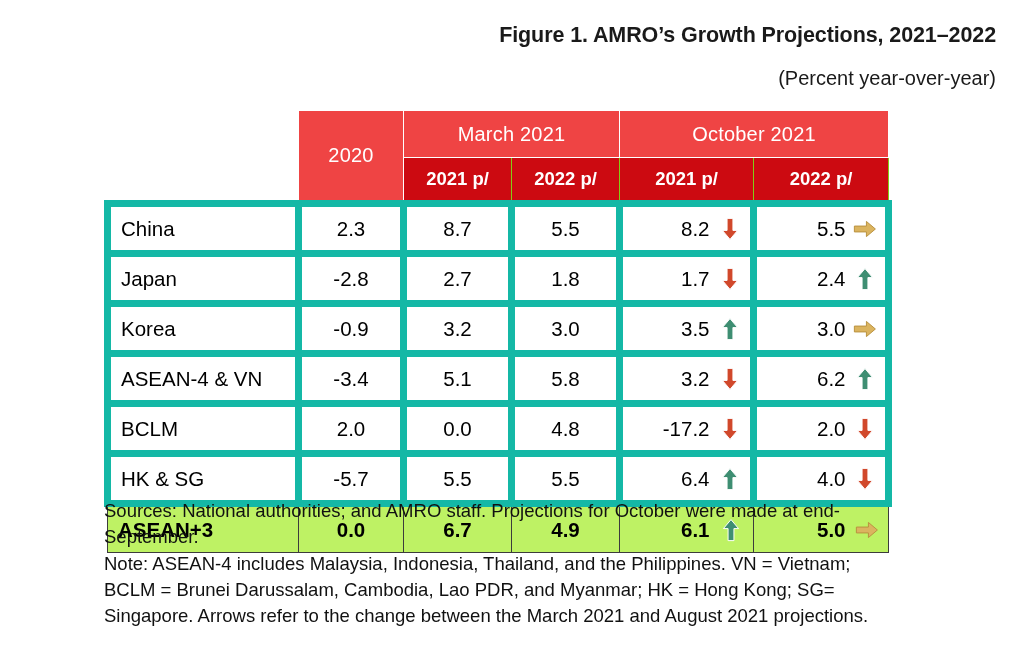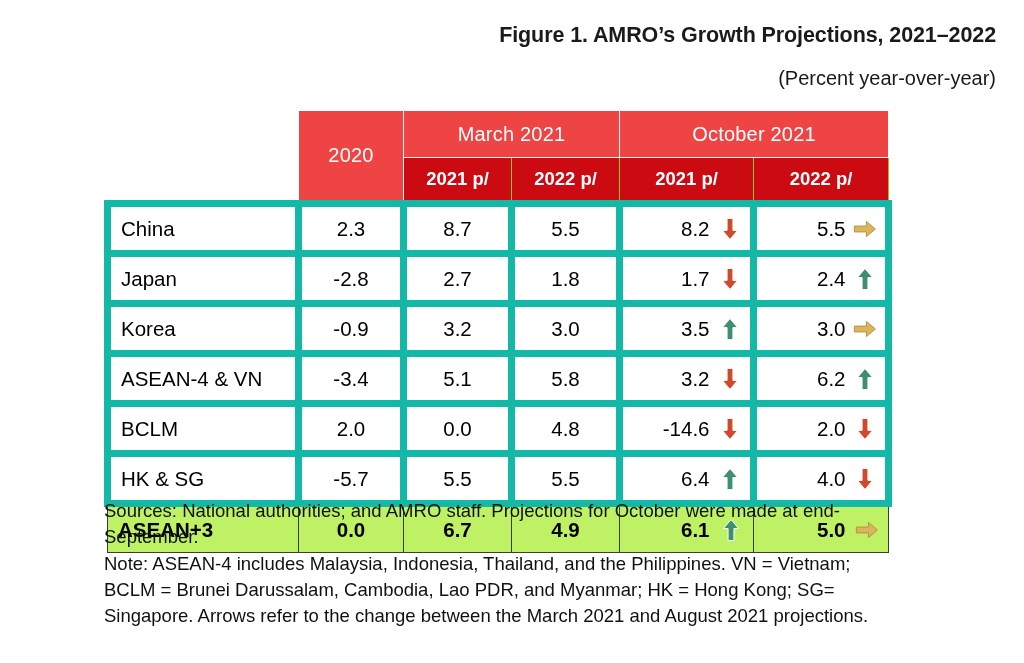--- a/index.html
+++ b/index.html
@@ -254,21 +254,21 @@
             <td class="cell-val-pair">6.2</td>
             <td class="cell-arrow-pair"><span class="arrow"><svg width="26" height="26" viewBox="0 0 24 24">
                   <path d="M9.3 21.8h5.4V10.7h4.3L12 2.4 5 10.7h4.3z" fill="#3E8E72" stroke="#ffffff" stroke-width="0.9" stroke-linejoin="round"></path>
                 </svg></span></td>
           </tr>
           <tr class="bodyrow">
             <td class="cell-label">BCLM</td>
             <td class="cell-num">2.0</td>
             <td class="cell-num">0.0</td>
             <td class="cell-num">4.8</td>
-            <td class="cell-val-pair">-14.6</td>
+            <td class="cell-val-pair">-17.2</td>
             <td class="cell-arrow-pair"><span class="arrow"><svg width="26" height="26" viewBox="0 0 24 24">
                   <path d="M9.3 2.2h5.4v11.1h4.3L12 21.6 5 13.3h4.3z" fill="#D1482B" stroke="#ffffff" stroke-width="0.9" stroke-linejoin="round"></path>
                 </svg></span></td>
             <td class="cell-val-pair">2.0</td>
             <td class="cell-arrow-pair"><span class="arrow"><svg width="26" height="26" viewBox="0 0 24 24">
                   <path d="M9.3 2.2h5.4v11.1h4.3L12 21.6 5 13.3h4.3z" fill="#D1482B" stroke="#ffffff" stroke-width="0.9" stroke-linejoin="round"></path>
                 </svg></span></td>
           </tr>
           <tr class="bodyrow">
             <td class="cell-label">HK &amp; SG</td>

